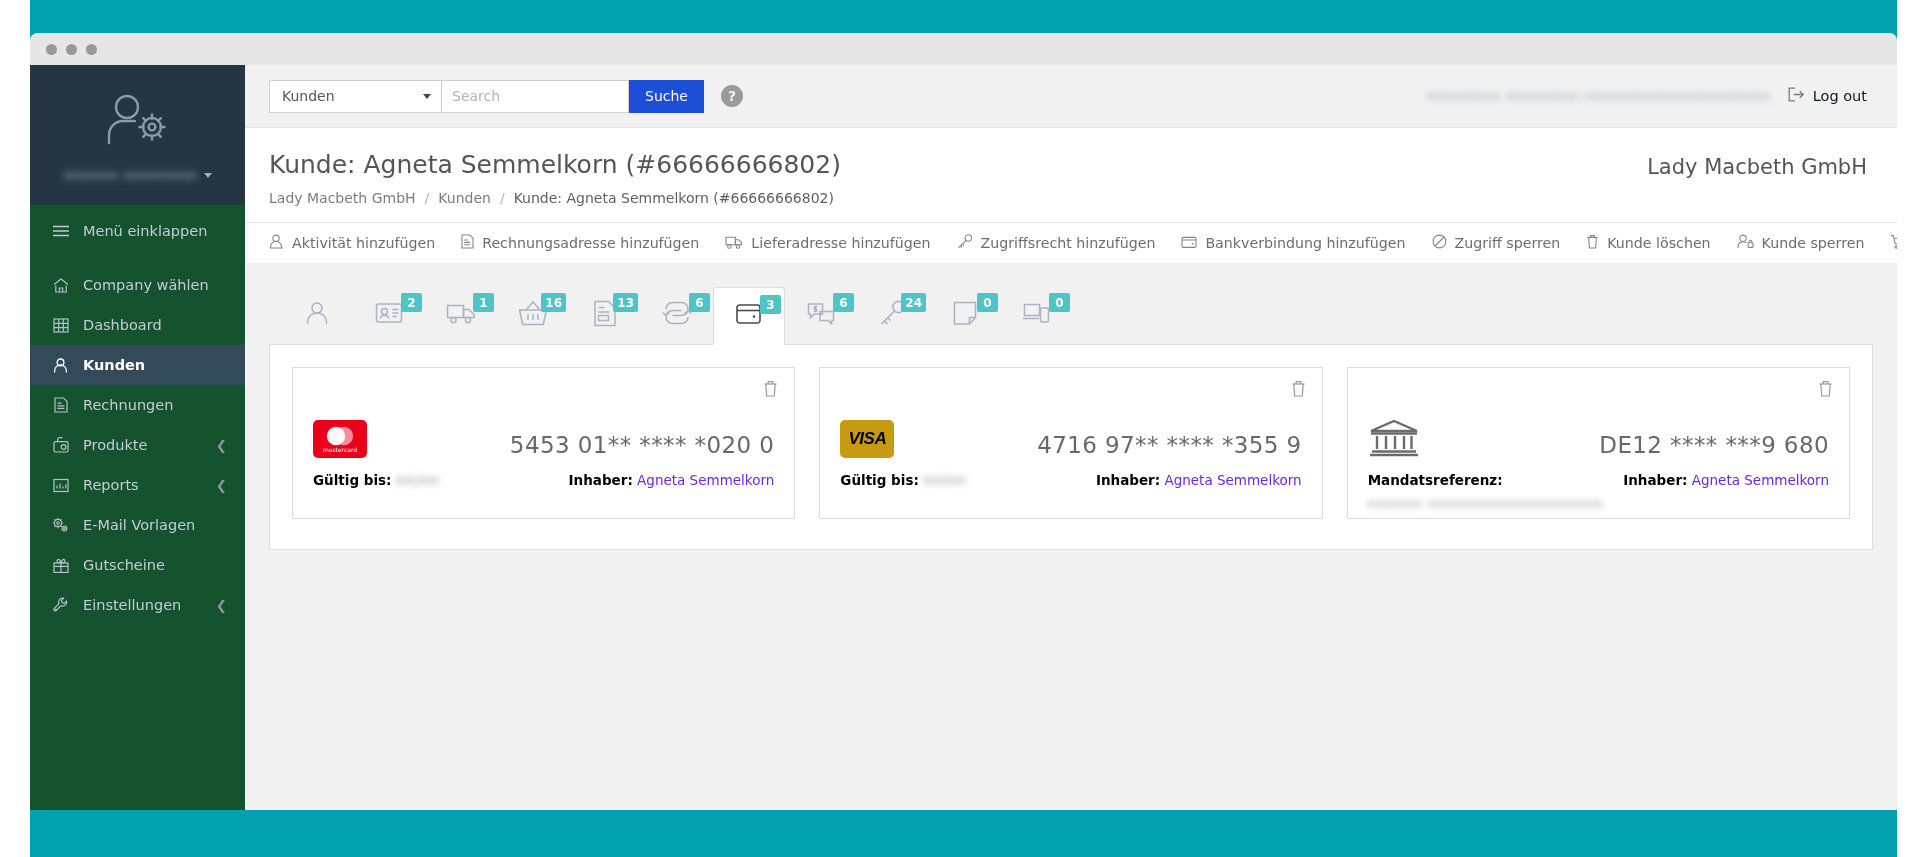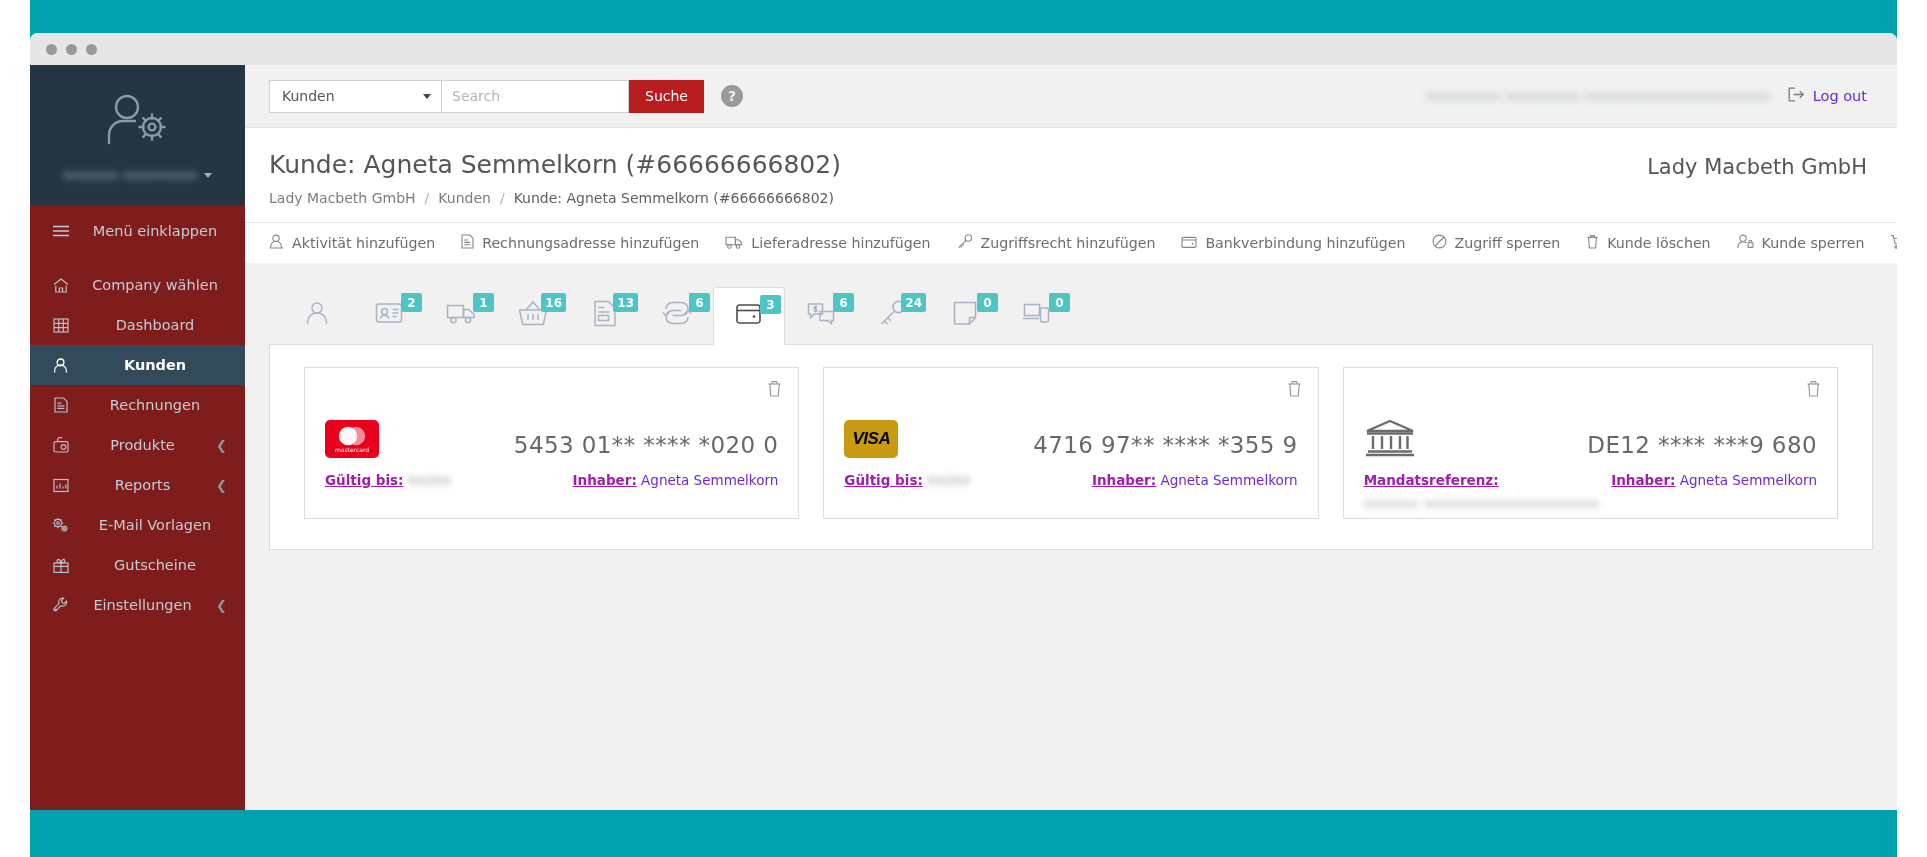--- a/index.html
+++ b/index.html
@@ -33,24 +33,23 @@
     background: #e6e6e6;
     display: flex; align-items: center;
     padding-left: 16px; gap: 9px;
   }
   .dot { width: 11px; height: 11px; border-radius: 50%; background: #989898; }
   
   #body { flex: 1 1 auto; display: flex; min-height: 0; background: #2c3e4c; }
   
   #sidebar {
     width: 215px; flex: 0 0 215px;
-    background: #7f1d1d;
+    background: #14532d;
     display: flex; flex-direction: column;
     color: #b9c3cb;
-    text-align: center;
   }
   #side-profile {
     padding: 26px 0 22px;
     display: flex; flex-direction: column; align-items: center;
     background: #253544;
   }
   #side-profile svg { display: block; }
   #profile-name-row {
     margin-top: 16px;
     display: flex; align-items: center; gap: 6px;
@@ -111,36 +110,36 @@
     background: #ffffff;
     border: 1px solid #cfcfcf;
     padding: 0 10px;
     font-size: 14px; color: #444;
     font-family: inherit;
     outline: none;
   }
   #search-input::placeholder { color: #b4b4b4; }
   #search-btn {
     height: 33px;
-    background: #b91c1c; color: #ffffff;
+    background: #1d4ed8; color: #ffffff;
     border: none;
     padding: 0 16px;
     font-size: 14px;
     font-family: inherit;
     cursor: pointer;
   }
   #help-icon {
     margin-left: 17px;
     width: 22px; height: 22px; border-radius: 50%;
     background: #9a9a9a; color: #f1f1f1;
     display: flex; align-items: center; justify-content: center;
     font-size: 14px; font-weight: bold;
   }
   #topbar-right { margin-left: auto; display: flex; align-items: center; gap: 18px; }
-  #logout { display: flex; align-items: center; gap: 8px; font-size: 14.5px; color: #6d28d9; }
+  #logout { display: flex; align-items: center; gap: 8px; font-size: 14.5px; color: #0f172a; }
   
   #titleblock { padding: 22px 30px 0 24px; background: #fff; }
   #titlerow { display: flex; align-items: flex-end; justify-content: space-between; }
   #page-title { font-size: 25px; color: #555555; font-weight: normal; }
   #company-name { font-size: 21px; color: #555555; }
   #breadcrumb { margin-top: 11px; font-size: 14px; color: #7d7d7d; display: flex; gap: 9px; align-items: center; }
   #breadcrumb .crumb-sep { color: #b6b6b6; }
   #breadcrumb .crumb-last { color: #5f5f5f; }
   
   #toolbar {
@@ -181,37 +180,37 @@
   }
   .badge {
     position: absolute; top: 7px; right: 3px;
     min-width: 21px; height: 19px;
     background: #4ec4c4; color: #ffffff;
     font-size: 12px; font-weight: bold;
     display: flex; align-items: center; justify-content: center;
     padding: 0 4px;
     border-radius: 2px;
   }
-  #cards-area { background: #ffffff; border: 1px solid #dddddd; border-top: none; padding: 22px 34px 30px; display: flex; gap: 24px; }
+  #cards-area { background: #ffffff; border: 1px solid #dddddd; border-top: none; padding: 22px 22px 30px; display: flex; gap: 24px; }
   .paycard {
     flex: 1 1 0; min-width: 0;
     border: 1px solid #dcdcdc;
     background: #ffffff;
     padding: 18px 20px 20px;
     position: relative;
     height: 152px;
   }
   .card-trash { position: absolute; top: 12px; right: 16px; color: #9a9a9a; }
   .card-top { display: flex; align-items: flex-end; justify-content: space-between; height: 72px; }
   .card-logo { width: 54px; height: 38px; border-radius: 5px; display: flex; align-items: center; justify-content: center; flex-direction: column; }
   .logo-mc { background: #eb001b; }
   .logo-visa { background: #c79a12; }
   .card-number { font-size: 23px; color: #686868; letter-spacing: .4px; white-space: nowrap; }
   .card-bottom { margin-top: 14px; display: flex; justify-content: space-between; align-items: flex-start; font-size: 13.5px; }
-  .lbl { font-weight: bold; color: #a21caf; text-decoration: underline; }
+  .lbl { font-weight: bold; color: #000000; }
   .val { color: #6d28d9; }
   .blurval { display: inline-block; filter: blur(3px); color: #8d8d8d; letter-spacing: 1px; }
   .mandate-blur { margin-top: 8px; font-size: 13px; }
   .card-bottom-col { display: flex; flex-direction: column; }
 </style>
 </head>
 <body>
 
 <div id="outer">
   <div id="teal"></div>

